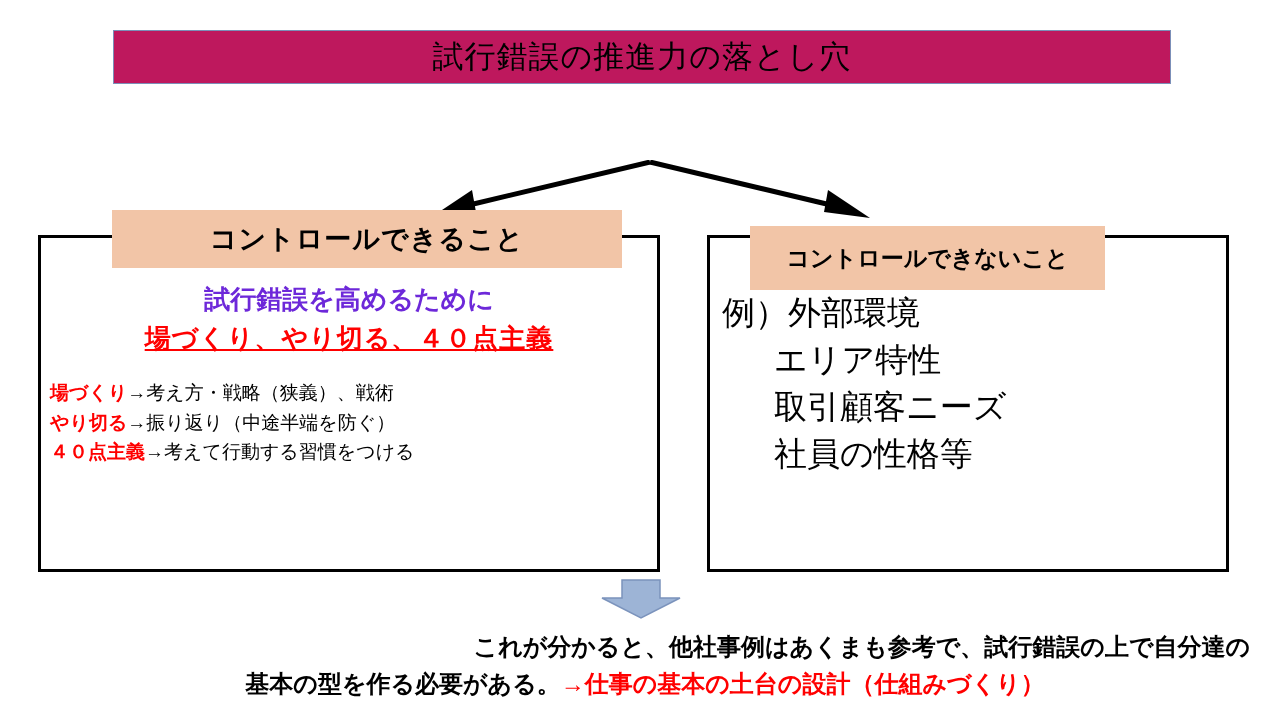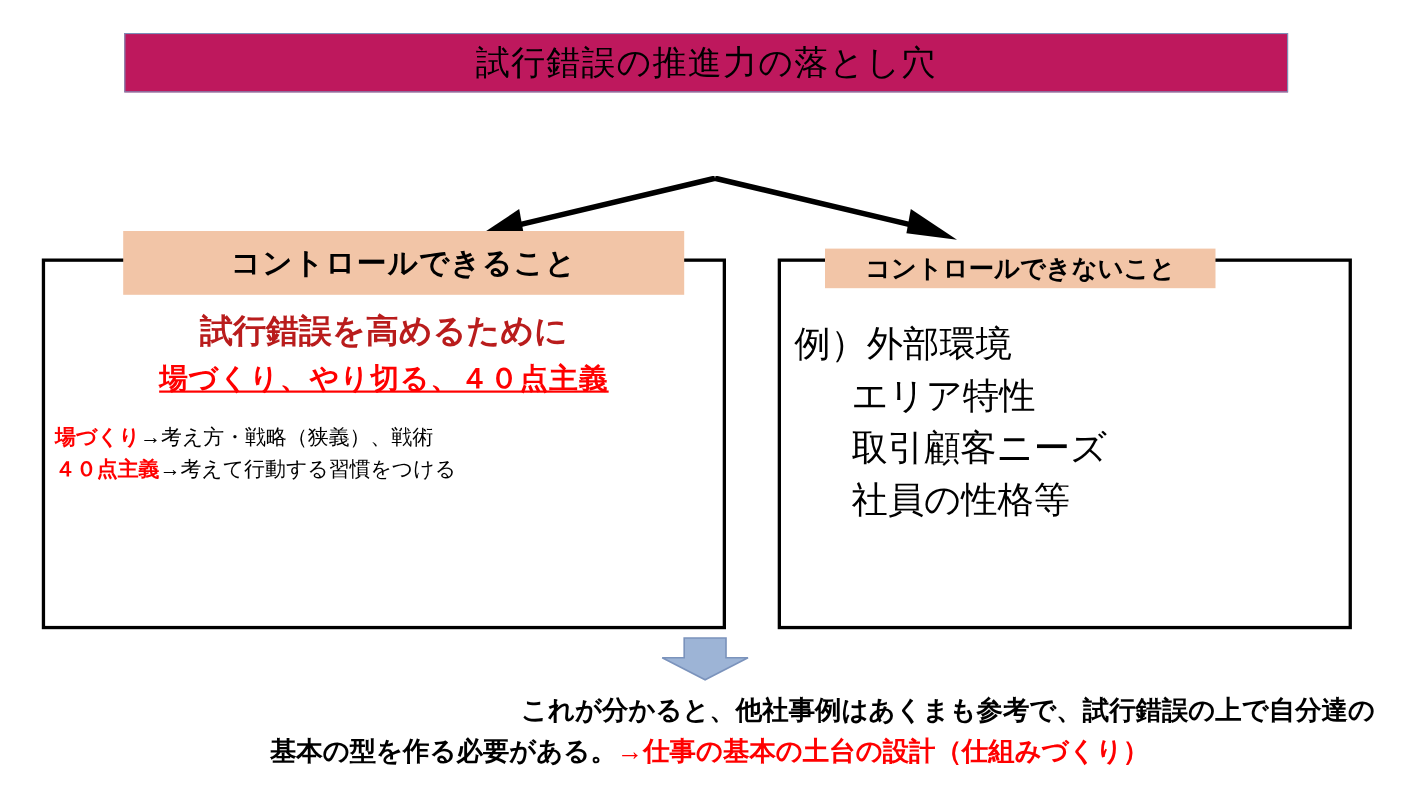--- a/index.html
+++ b/index.html
@@ -100,37 +100,37 @@
     top: 210px;
     width: 510px;
     height: 58px;
     font-size: 27px;
     letter-spacing: 1px;
   }
   #pill-right {
     left: 750px;
     top: 226px;
     width: 355px;
-    height: 36px;
+    height: 64px;
     font-size: 23px;
     letter-spacing: 0px;
   }
 
   
   #left-content {
     position: absolute;
     left: 44px;
     top: 282px;
     width: 610px;
   }
   .lc-line1, .lc-line2 {
     text-align: center;
-    font-size: 30px;
-    font-weight: bold;
-    color: #b91c1c;
+    font-size: 26px;
+    font-weight: bold;
+    color: #6d28d9;
     line-height: 1.32;
   }
   .lc-redline {
     text-align: center;
     font-size: 26px;
     font-weight: bold;
     color: #ff0000;
     text-decoration: underline;
     margin-top: 5px;
     letter-spacing: 1px;
@@ -226,20 +226,23 @@
   </div>
 
   <div id="left-content">
     <div class="lc-line1">試行錯誤を高めるために</div>
     <div class="lc-redline">場づくり、やり切る、４０点主義</div>
     <div class="lc-details">
       <div>
         <span class="red">場づくり</span><span class="blk">→</span><span class="blk">考え方・戦略（狭義）、戦術</span>
       </div>
       <div>
+        <span class="red">やり切る</span><span class="blk">→</span><span class="blk">振り返り（中途半端を防ぐ）</span>
+      </div>
+      <div>
         <span class="red">４０点主義</span><span class="blk">→</span><span class="blk">考えて行動する習慣をつける</span>
       </div>
     </div>
   </div>
 
   <div id="right-content">
     <div>例）外部環境</div>
     <div class="indent">エリア特性</div>
     <div class="indent">取引顧客ニーズ</div>
     <div class="indent">社員の性格等</div>

